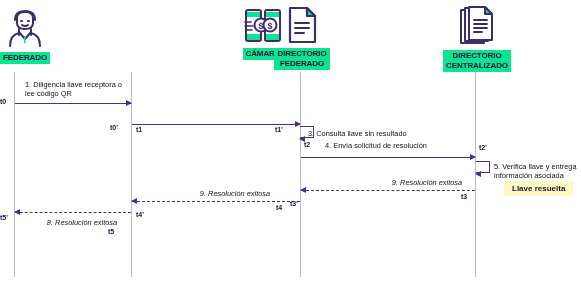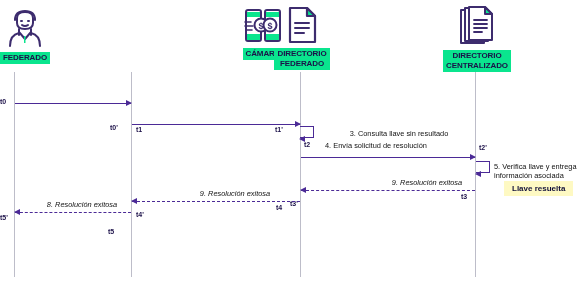--- a/index.html
+++ b/index.html
@@ -134,41 +134,43 @@
     </span>
     <span class="actor-label">DIRECTORIO
 CENTRALIZADO</span>
   </div>
 
   <div class="lifeline" style="left:14px;top:72px;height:205px;"></div>
   <div class="lifeline" style="left:131px;top:72px;height:205px;"></div>
   <div class="lifeline" style="left:300px;top:72px;height:205px;"></div>
   <div class="lifeline" style="left:475px;top:72px;height:205px;"></div>
 
+  <div class="msg-label" style="left:25px;top:80px;width:130px;">1. Diligencia llave receptora o
+lee código QR</div>
   <div class="msg" style="left:15px;top:103px;width:116px;">
     <div class="line solid"></div>
       <div class="arrowR"></div>
   </div>
   <div class="tmark" style="left:0px;top:98px;">t0</div>
   <div class="tmark" style="left:110px;top:124px;">t0'</div>
 
   <div class="msg" style="left:132px;top:124px;width:168px;">
     <div class="line solid"></div>
       <div class="arrowR"></div>
   </div>
   <div class="tmark" style="left:136px;top:126px;">t1</div>
   <div class="tmark" style="left:275px;top:126px;">t1'</div>
 
   <div class="selfloop" style="left:300px;top:126px;width:14px;height:12px;">
     <div class="top"></div>
       <div class="right"></div>
       <div class="bot"></div>
       <div class="ar"></div>
   </div>
-  <div class="msg-label" style="left:319px;top:129px;width:160px;text-align:center;">3. Consulta llave sin resultado</div>
+  <div class="msg-label" style="left:308px;top:129px;width:160px;">3. Consulta llave sin resultado</div>
   <div class="tmark" style="left:304px;top:141px;">t2</div>
 
   <div class="msg-label" style="left:325px;top:141px;width:160px;">4. Envía solicitud de resolución</div>
   <div class="msg" style="left:301px;top:157px;width:174px;">
     <div class="line solid"></div>
       <div class="arrowR"></div>
   </div>
   <div class="tmark" style="left:479px;top:144px;">t2'</div>
 
   <div class="selfloop" style="left:476px;top:161px;width:14px;height:12px;">
@@ -191,21 +193,21 @@
   <div class="tmark" style="left:290px;top:200px;">t3'</div>
 
   <div class="msg-label ital" style="left:155px;top:189px;width:160px;text-align:center;">9. Resolución exitosa</div>
   <div class="msg" style="left:132px;top:201px;width:168px;">
     <div class="line dashed"></div>
       <div class="arrowL"></div>
   </div>
   <div class="tmark" style="left:276px;top:204px;">t4</div>
   <div class="tmark" style="left:136px;top:211px;">t4'</div>
 
-  <div class="msg-label ital" style="left:24px;top:200px;width:116px;text-align:center;">8. Resolución exitosa</div>
+  <div class="msg-label ital" style="left:24px;top:218px;width:116px;text-align:center;">8. Resolución exitosa</div>
   <div class="msg" style="left:15px;top:212px;width:116px;">
     <div class="line dashed"></div>
       <div class="arrowL"></div>
   </div>
   <div class="tmark" style="left:0px;top:214px;">t5'</div>
   <div class="tmark" style="left:108px;top:228px;">t5</div>
 
 </div>
 
 </body></html>

